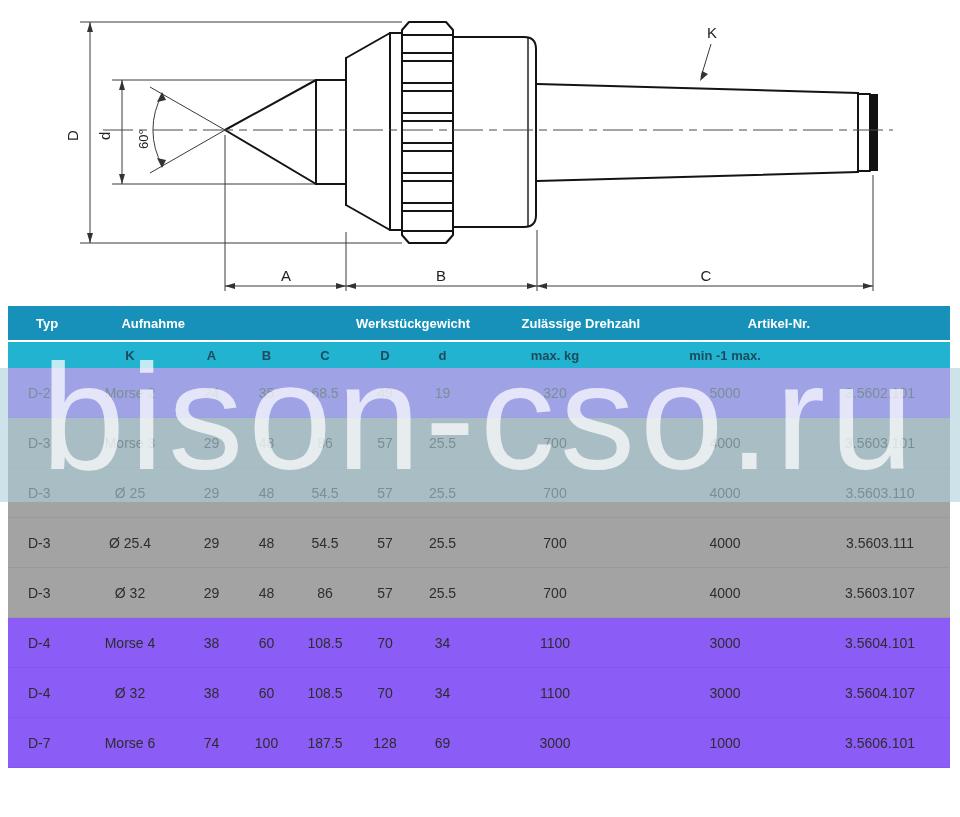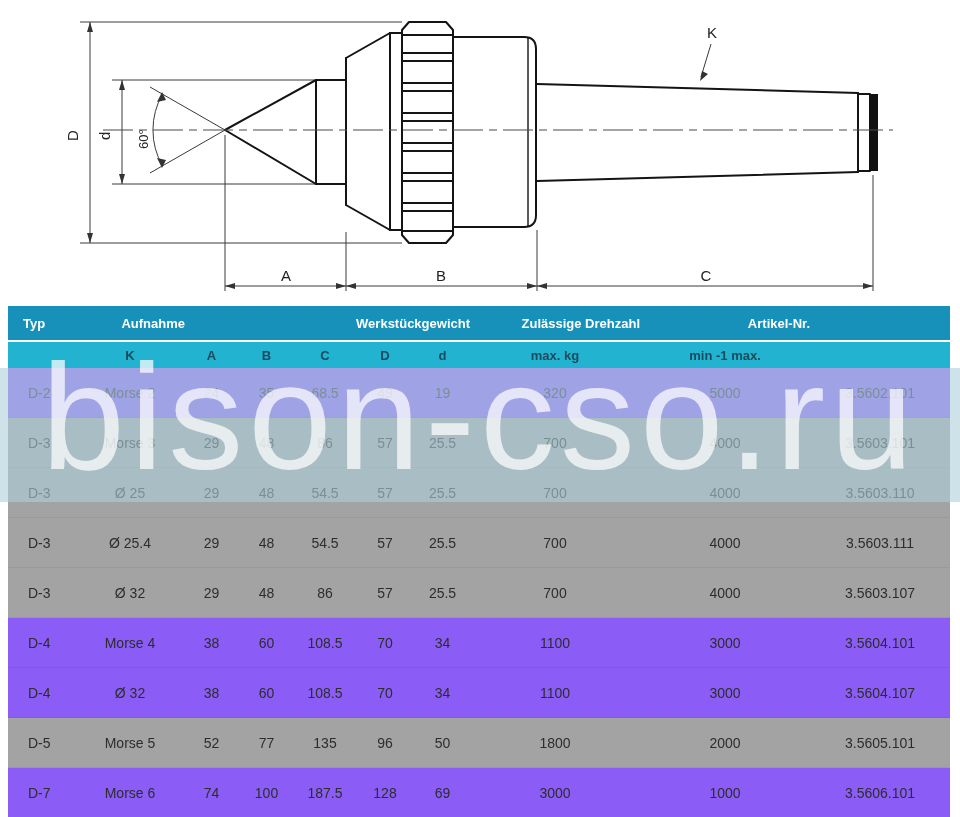--- a/index.html
+++ b/index.html
@@ -19,21 +19,21 @@
   .dimtxt{fill:#222;font-size:15px;font-family:"Liberation Sans",sans-serif;}
   .dimtxt.small{font-size:13px;}
   
   .spec-table{position:absolute;left:8px;top:306px;width:942px;z-index:1;}
   .h1-row{
     display:grid;grid-template-columns:67px 110px 285px 170px 170px 140px;
     height:34px;align-items:center;background:#1791ba;color:#fff;
     font-size:13px;font-weight:bold;
   }
   .h1-row .hc{text-align:right;}
-  .h1-row .hc.first{text-align:left;padding-left:15px;}
+  .h1-row .hc.first{text-align:left;padding-left:28px;}
   .h-gap{height:2px;background:#ffffff;}
   .h2-row{
     display:grid;grid-template-columns:67px 110px 53px 57px 60px 60px 55px 170px 170px 140px;
     height:26px;align-items:center;background:#22b3d1;color:#1d4a5c;
     font-size:13px;font-weight:600;
   }
   .h2-row .hc{text-align:center;}
   .trow{
     display:grid;grid-template-columns:67px 110px 53px 57px 60px 60px 55px 170px 170px 140px;
     height:49px;align-items:center;font-size:14px;color:#2d2d2d;
@@ -279,32 +279,20 @@
     <div class="cell">38</div>
     <div class="cell">60</div>
     <div class="cell">108.5</div>
     <div class="cell">70</div>
     <div class="cell">34</div>
     <div class="cell">1100</div>
     <div class="cell">3000</div>
     <div class="cell">3.5604.107</div>
   </div>
 
-  <div class="trow row-gray">
-    <div class="cell c0">D-5</div>
-    <div class="cell">Morse 5</div>
-    <div class="cell">52</div>
-    <div class="cell">77</div>
-    <div class="cell">135</div>
-    <div class="cell">96</div>
-    <div class="cell">50</div>
-    <div class="cell">1800</div>
-    <div class="cell">2000</div>
-    <div class="cell">3.5605.101</div>
-  </div>
 
   <div class="trow row-light">
     <div class="cell c0">D-7</div>
     <div class="cell">Morse 6</div>
     <div class="cell">74</div>
     <div class="cell">100</div>
     <div class="cell">187.5</div>
     <div class="cell">128</div>
     <div class="cell">69</div>
     <div class="cell">3000</div>

